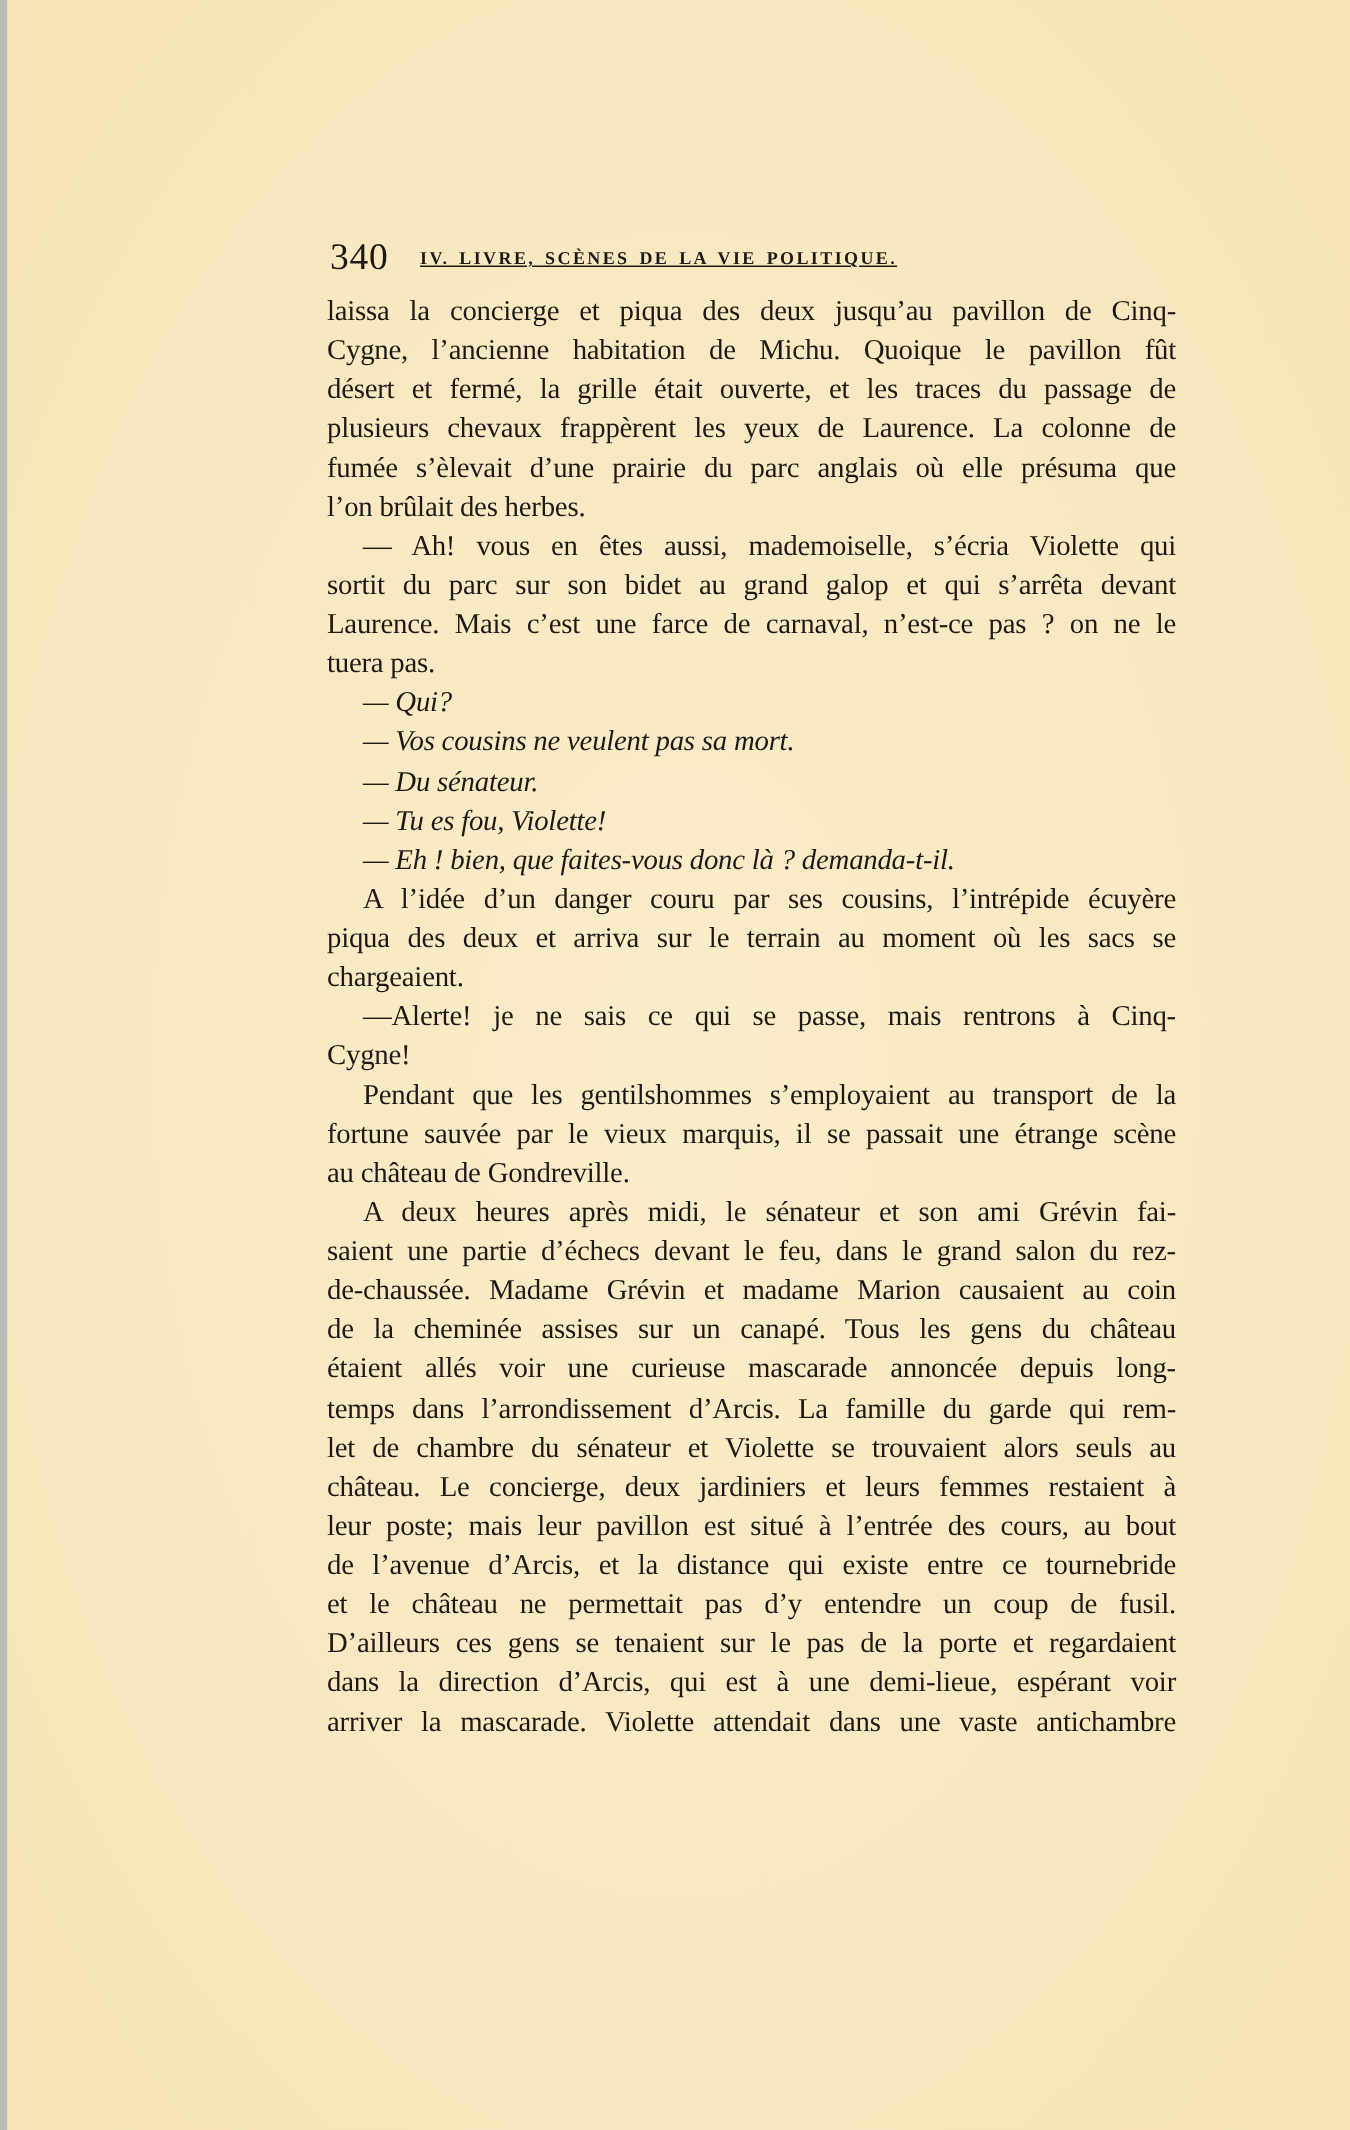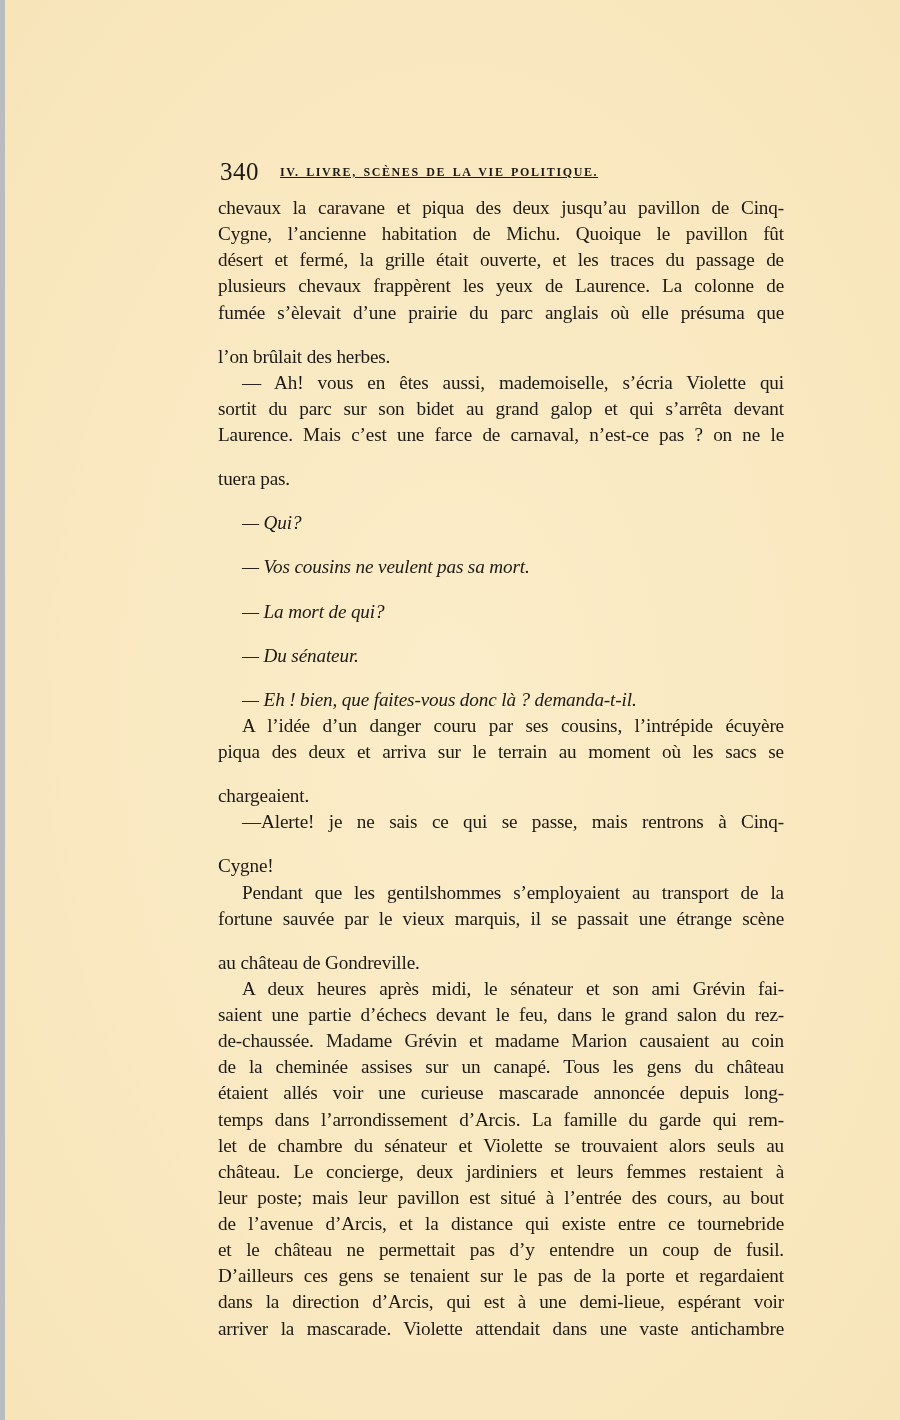--- a/index.html
+++ b/index.html
@@ -36,50 +36,50 @@
   }
   .body-text {
     position: absolute; left: 218px; top: 195px; width: 566px;
     font-size: 19.2px; line-height: 26.13px;
   }
   .line {
     display: block; height: 26.13px; white-space: nowrap;
     text-align: justify; text-align-last: justify;
     letter-spacing: -0.15px;
   }
-  .line.last { text-align-last: left; margin-top: 18px; }
+  .line.last { text-align-last: left; }
   .line.indent { padding-left: 24px; }
   .line.dialog { padding-left: 24px; font-style: italic; }
 </style>
 </head>
 <body>
 
 <div class="left-edge"></div>
 <div class="paper"></div>
 
 <div class="header">
   <span class="page-number">340</span>
   <span class="running-head">IV. LIVRE, SCÈNES DE LA VIE POLITIQUE.</span>
 </div>
 
 <div class="body-text" id="body-text">
-    <span class="line">chevaux la caravane et piqua des deux jusqu’au pavillon de Cinq-</span>
+    <span class="line">laissa la concierge et piqua des deux jusqu’au pavillon de Cinq-</span>
     <span class="line">Cygne, l’ancienne habitation de Michu. Quoique le pavillon fût</span>
     <span class="line">désert et fermé, la grille était ouverte, et les traces du passage de</span>
     <span class="line">plusieurs chevaux frappèrent les yeux de Laurence. La colonne de</span>
     <span class="line">fumée s’èlevait d’une prairie du parc anglais où elle présuma que</span>
     <span class="line last">l’on brûlait des herbes.</span>
     <span class="line indent">— Ah! vous en êtes aussi, mademoiselle, s’écria Violette qui</span>
     <span class="line">sortit du parc sur son bidet au grand galop et qui s’arrêta devant</span>
     <span class="line">Laurence. Mais c’est une farce de carnaval, n’est-ce pas ? on ne le</span>
     <span class="line last">tuera pas.</span>
     <span class="line dialog last">— Qui?</span>
     <span class="line dialog last">— Vos cousins ne veulent pas sa mort.</span>
-    <span class="line dialog last">— La mort de qui?</span>
     <span class="line dialog last">— Du sénateur.</span>
+    <span class="line dialog last">— Tu es fou, Violette!</span>
     <span class="line dialog last">— Eh ! bien, que faites-vous donc là ? demanda-t-il.</span>
     <span class="line indent">A l’idée d’un danger couru par ses cousins, l’intrépide écuyère</span>
     <span class="line">piqua des deux et arriva sur le terrain au moment où les sacs se</span>
     <span class="line last">chargeaient.</span>
     <span class="line indent">—Alerte! je ne sais ce qui se passe, mais rentrons à Cinq-</span>
     <span class="line last">Cygne!</span>
     <span class="line indent">Pendant que les gentilshommes s’employaient au transport de la</span>
     <span class="line">fortune sauvée par le vieux marquis, il se passait une étrange scène</span>
     <span class="line last">au château de Gondreville.</span>
     <span class="line indent">A deux heures après midi, le sénateur et son ami Grévin fai-</span>

